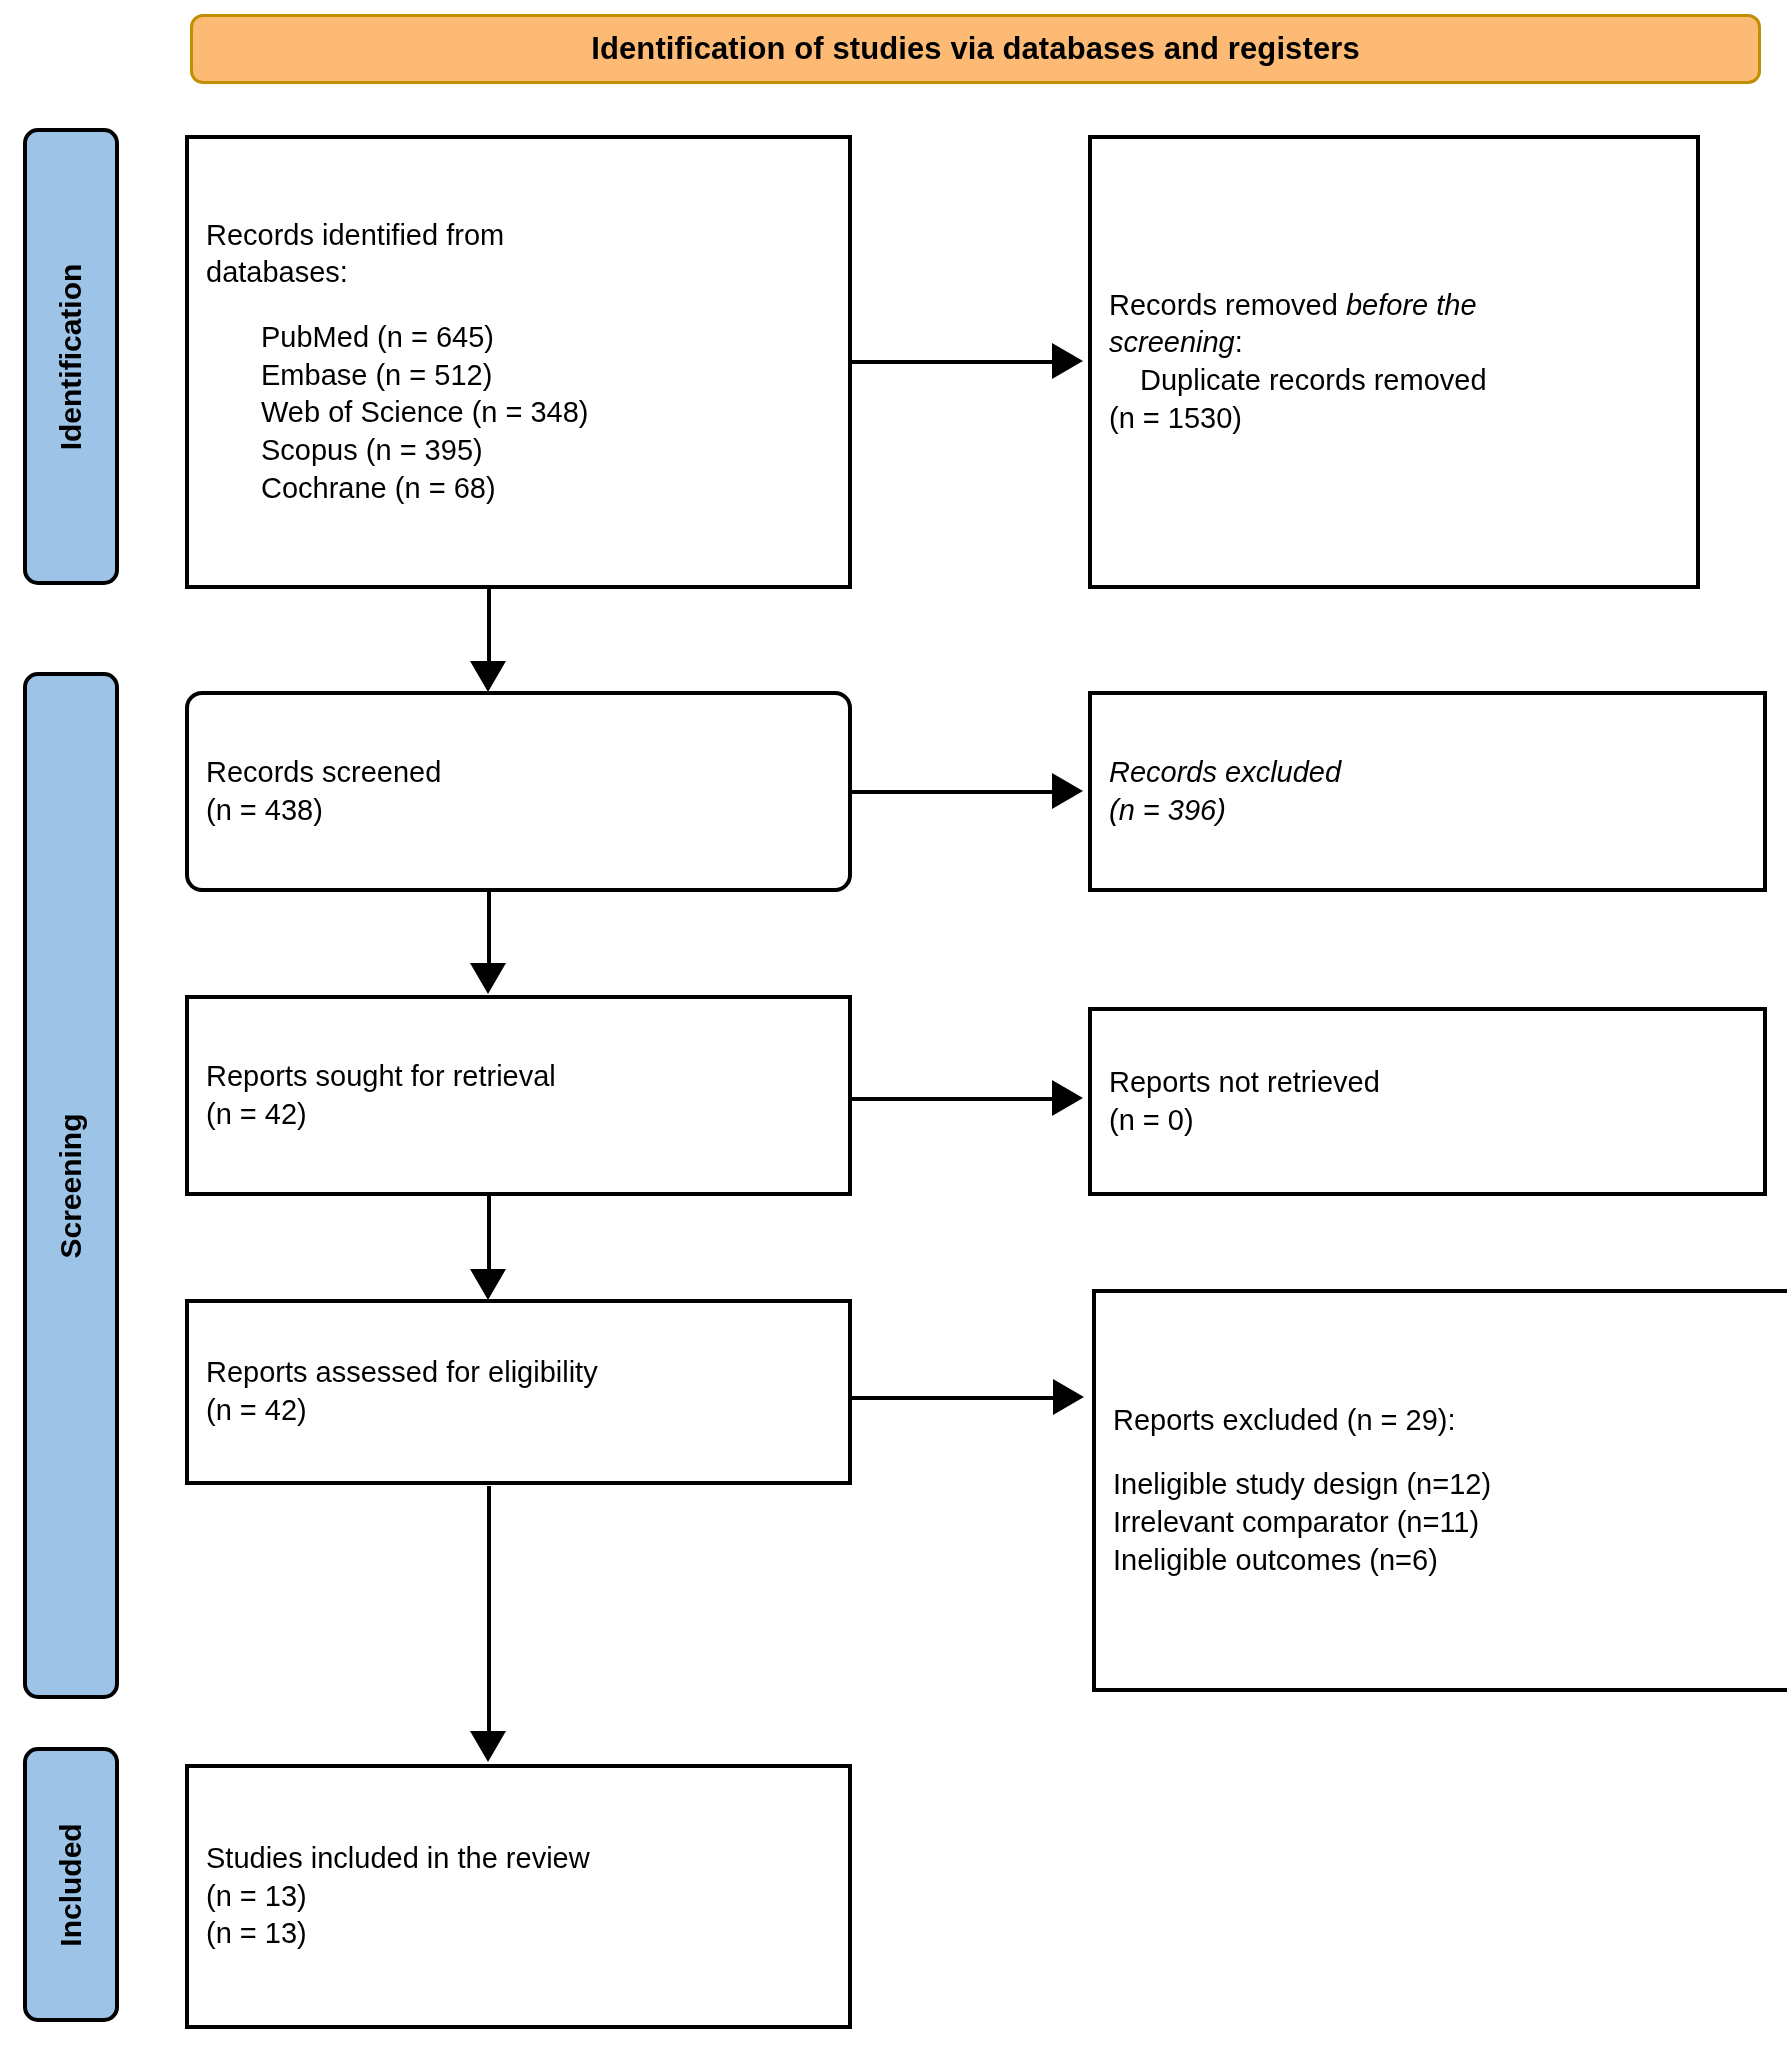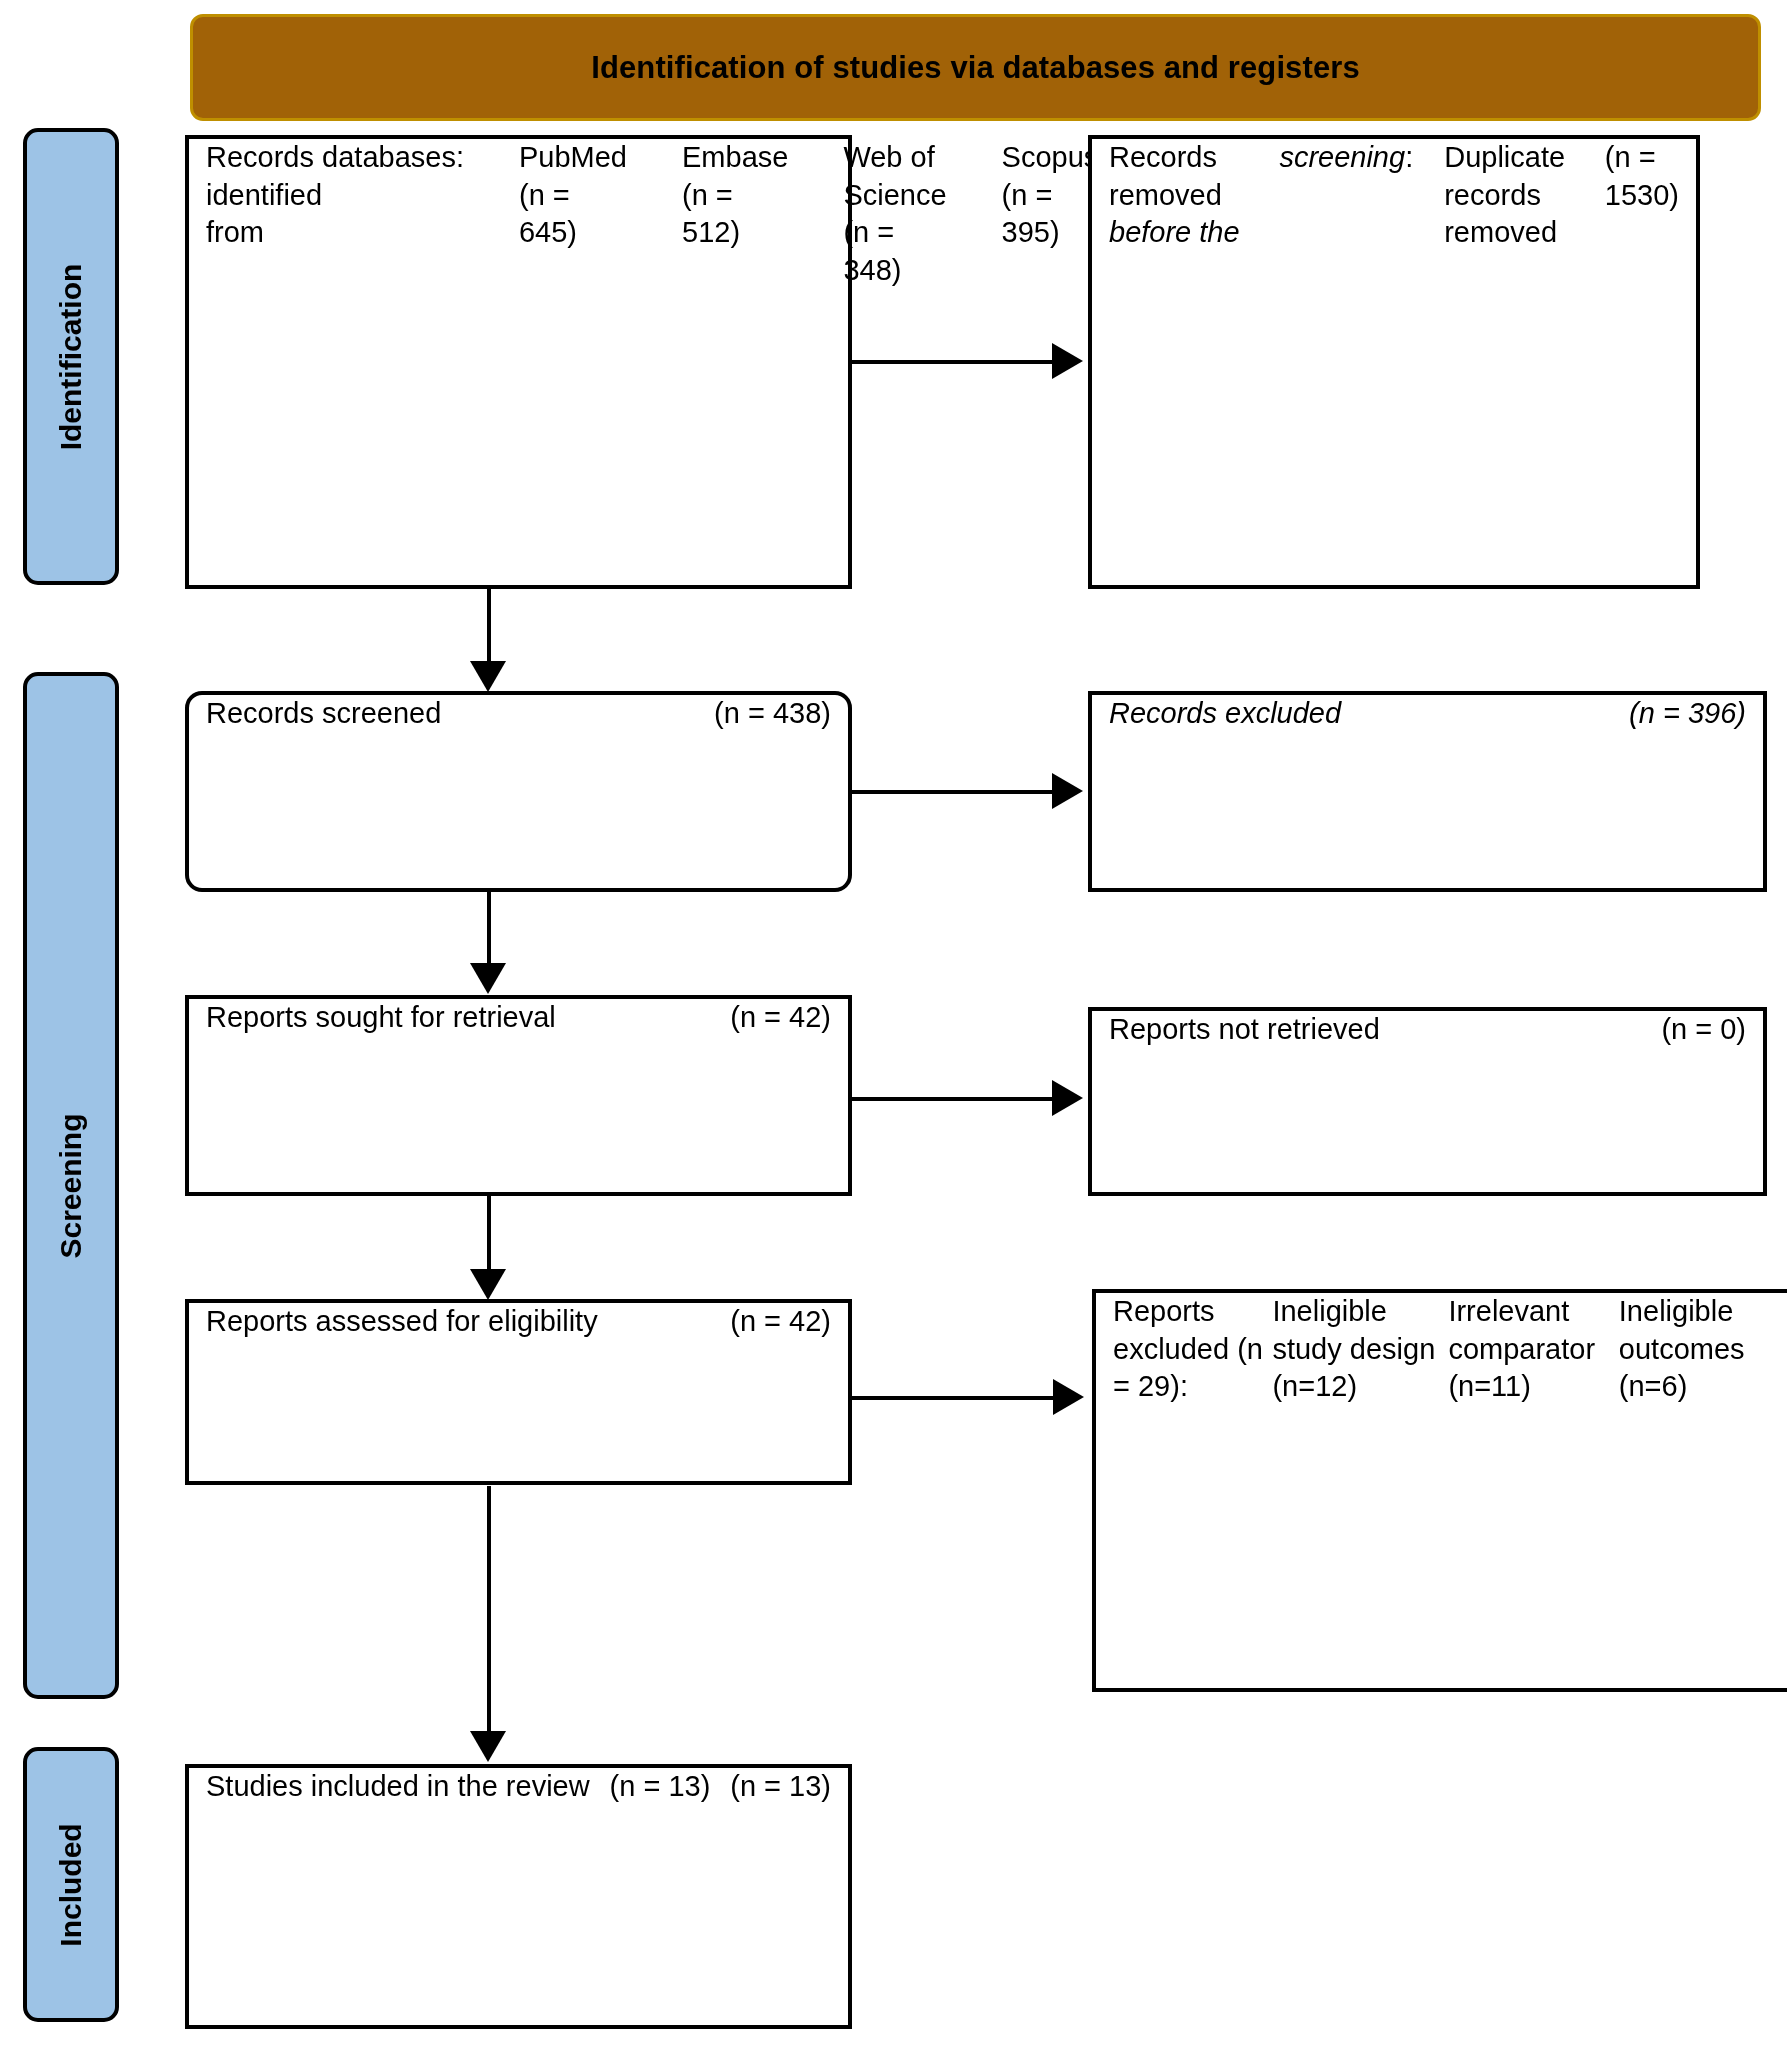--- a/index.html
+++ b/index.html
@@ -18,22 +18,22 @@
     background: #ffffff;
     overflow: hidden;
   }
 
   
   .banner {
     position: absolute;
     left: 190px;
     top: 14px;
     width: 1571px;
-    height: 107px;
-    background: #a16207;
+    height: 70px;
+    background: #fdba74;
     border: 3.5px solid #BF8F00;
     border-radius: 13px;
     box-sizing: border-box;
     display: flex;
     align-items: center;
     justify-content: center;
   }
   .banner-text {
     font-size: 31px;
     font-weight: bold;
@@ -67,22 +67,22 @@
   #phase-included      { top: 1747px; height: 275px; }
 
   
   .box {
     position: absolute;
     background: #ffffff;
     border: 4.5px solid #000000;
     box-sizing: border-box;
     padding: 0 17px;
     display: flex;
-    flex-direction: row;
-    justify-content: space-between;
+    flex-direction: column;
+    justify-content: center;
   }
   .box p {
     margin: 0;
     font-size: 29px;
     line-height: 1.30;
     color: #000000;
     white-space: pre-wrap;
   }
   .box p.indent { padding-left: 55px; }
   .box p.indent-sm { padding-left: 31px; }

